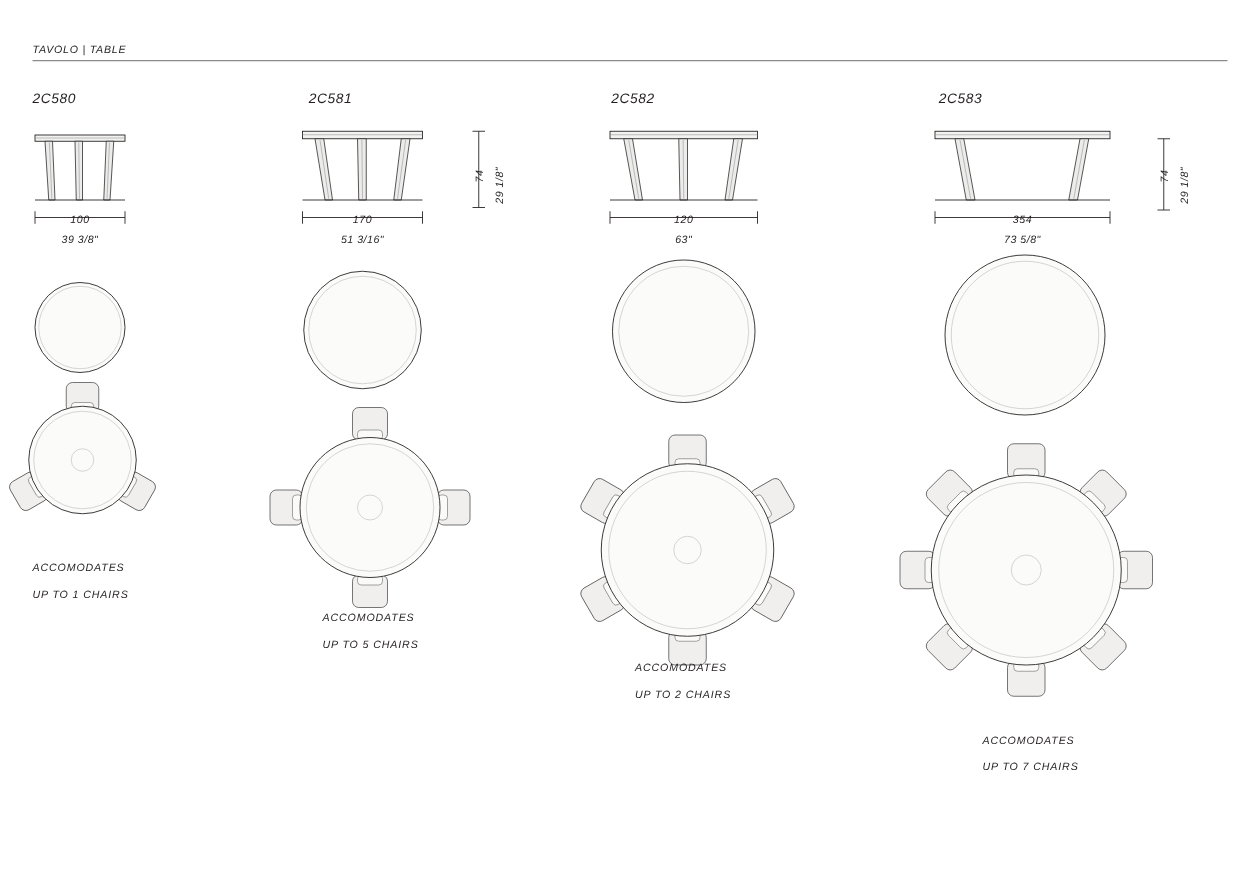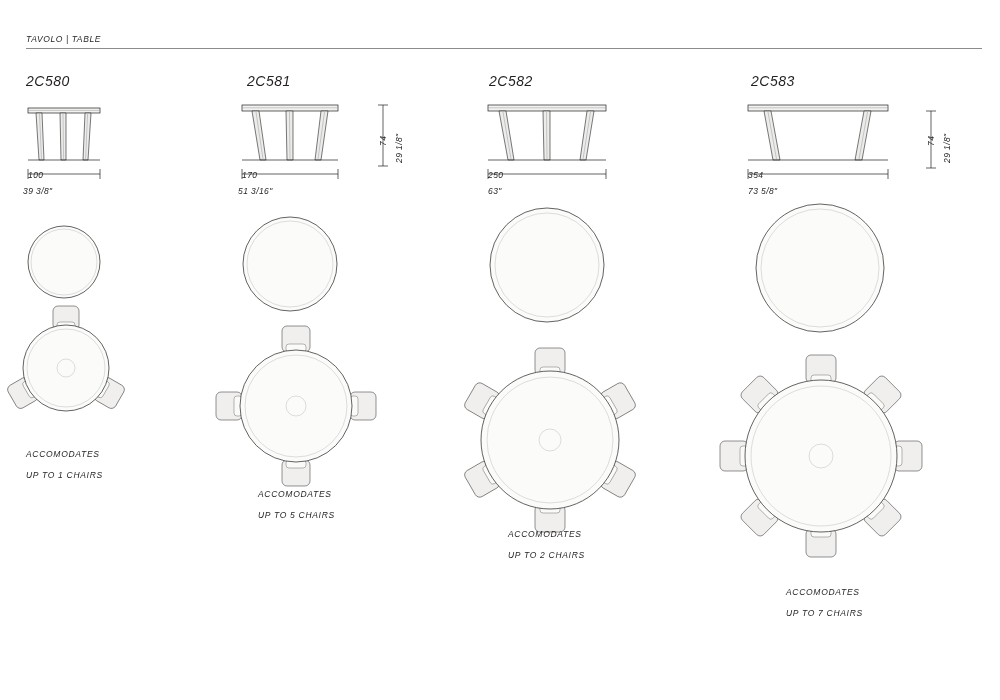--- a/index.html
+++ b/index.html
@@ -34,32 +34,33 @@
     position: absolute;
     left: 22px;
     top: 48px;
     width: 956px;
     height: 1px;
     background: #8c8c8c;
   }
   
   .code {
     position: absolute;
-    font-size: 14px;
+    font-size: 11px;
     letter-spacing: 0.5px;
     color: #231f20;
     white-space: nowrap;
   }
   
   .dim {
     position: absolute;
     font-size: 8.5px;
     letter-spacing: 0.4px;
     color: #231f20;
     white-space: nowrap;
+    text-align: center;
   }
   .dim-vert {
     position: absolute;
     font-size: 8.5px;
     letter-spacing: 0.4px;
     color: #231f20;
     white-space: nowrap;
     transform-origin: 0 0;
     transform: rotate(-90deg);
   }
@@ -218,21 +219,21 @@
     <line class="ln-light" x1="66.5" y1="12" x2="67" y2="59"></line>
     <line class="ln-light" x1="110.5" y1="12" x2="103" y2="59"></line>
     <line class="ln" x1="8" y1="60" x2="126" y2="60"></line>
   </svg>
 
   <svg style="position:absolute; left:476px; top:168px;" width="170" height="12">
     <line class="tick" x1="8" y1="6" x2="126" y2="6"></line>
     <line class="tick" x1="8" y1="1" x2="8" y2="11"></line>
     <line class="tick" x1="126" y1="1" x2="126" y2="11"></line>
   </svg>
-  <div class="dim" style="left:484px; top:170px; width:118px;">250</div>
+  <div class="dim" style="left:484px; top:170px; width:118px;">120</div>
   <div class="dim" style="left:484px; top:186px; width:118px;">63"</div>
 
   <svg style="position:absolute; left:476px; top:208px;" width="170" height="116">
     <circle class="circ" cx="67" cy="57" r="57"></circle>
     <circle class="circ-inner" cx="67" cy="57" r="52"></circle>
   </svg>
 
   <svg style="position:absolute; left:458px; top:352px;" width="176" height="176">
     <g>
       <g transform="translate(88,88) rotate(0) translate(0,-80)">

